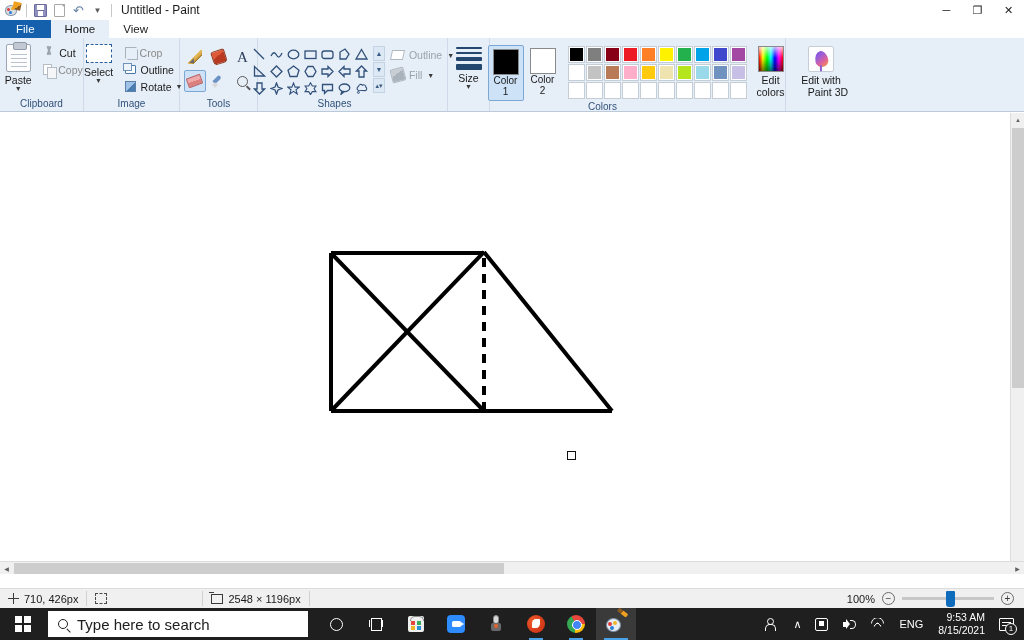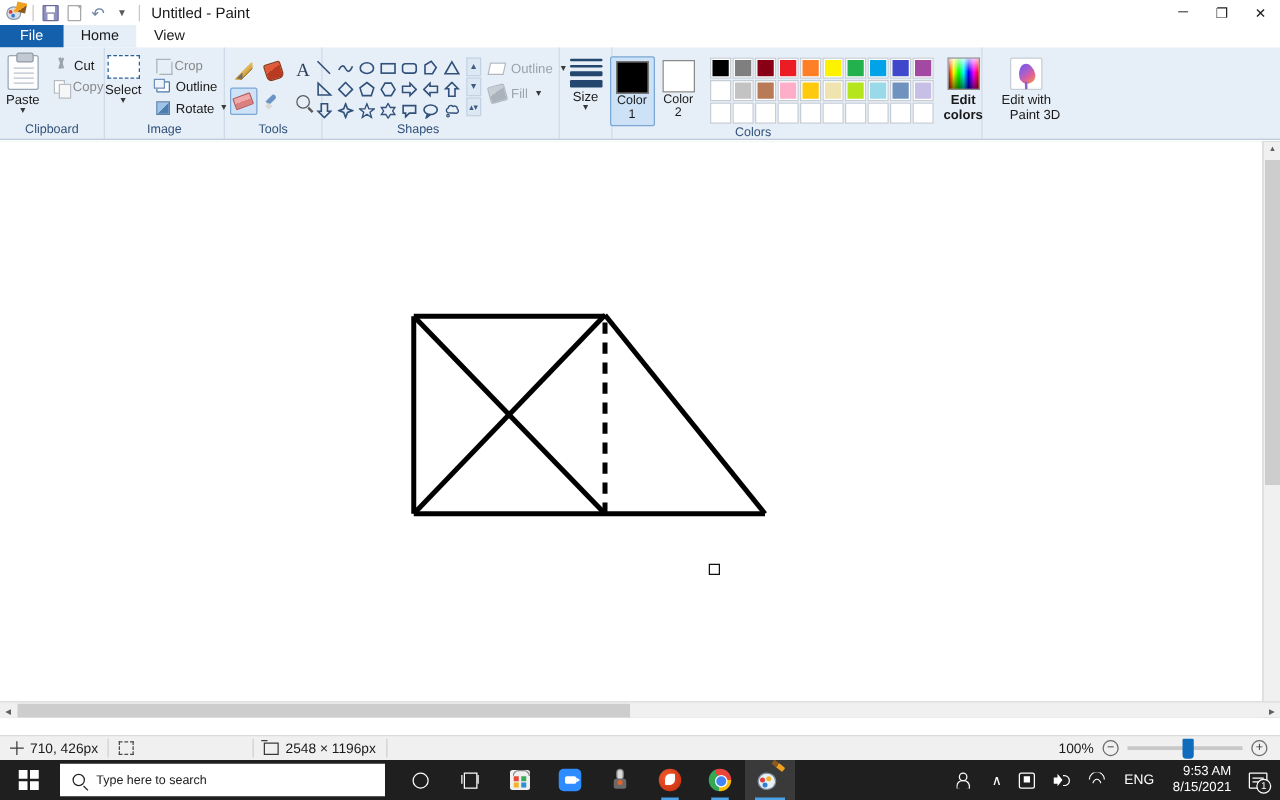--- a/index.html
+++ b/index.html
@@ -425,21 +425,21 @@
     width: 260px; height: 26px; background: #ffffff; display: flex; align-items: center;
     gap: 9px; padding: 0 10px; margin-left: 2px;
   }
   .tb-search .mag {
     width: 10px; height: 10px; border: 1.3px solid #202020; border-radius: 50%; position: relative;
   }
   .tb-search .mag::after {
     content:''; position:absolute; right:-4px; bottom:-3px; width:5px;height:1.3px;
     background:#202020; transform: rotate(45deg);
   }
-  .tb-search span { font-size: 10px; color: #202020; }
+  .tb-search span { font-size: 15px; color: #202020; }
   .tb-icons { display: flex; align-items: center; gap: 0; margin-left: 8px; }
   .tb-ico {
     width: 40px; height: 32px; display: flex; align-items: center; justify-content: center;
     position: relative;
   }
   .tb-ico.active { background: rgba(255,255,255,0.12); }
   .tb-ico.active::after {
     content:''; position:absolute; bottom:0; left:8px; right:8px; height:2px; background:#4aa3e8;
   }
   .tb-ico.running::after {
@@ -972,21 +972,21 @@
                 <i style="background: rgb(255, 255, 255);"></i>
               </div>
               <div class="pcell">
                 <i style="background: rgb(255, 255, 255);"></i>
               </div>
               <div class="pcell">
                 <i style="background: rgb(255, 255, 255);"></i>
               </div>
             </div>
           </div>
-        <div class="bigbtn" style="padding-top:4px;font-weight:bold;">
+        <div class="bigbtn" style="padding-top:4px;">
           <div class="editcolors-ico"></div>
           <span class="lbl">Edit</span>
           <span class="lbl" style="margin-top:0;">colors</span>
         </div>
       </div>
       <div class="rgroup-label" style="margin-left:-70px;">Colors</div>
     </div>
 
     <div class="rgroup" style="width:70px;border-right:none;justify-content:space-between;">
       <div class="rgroup-body">

